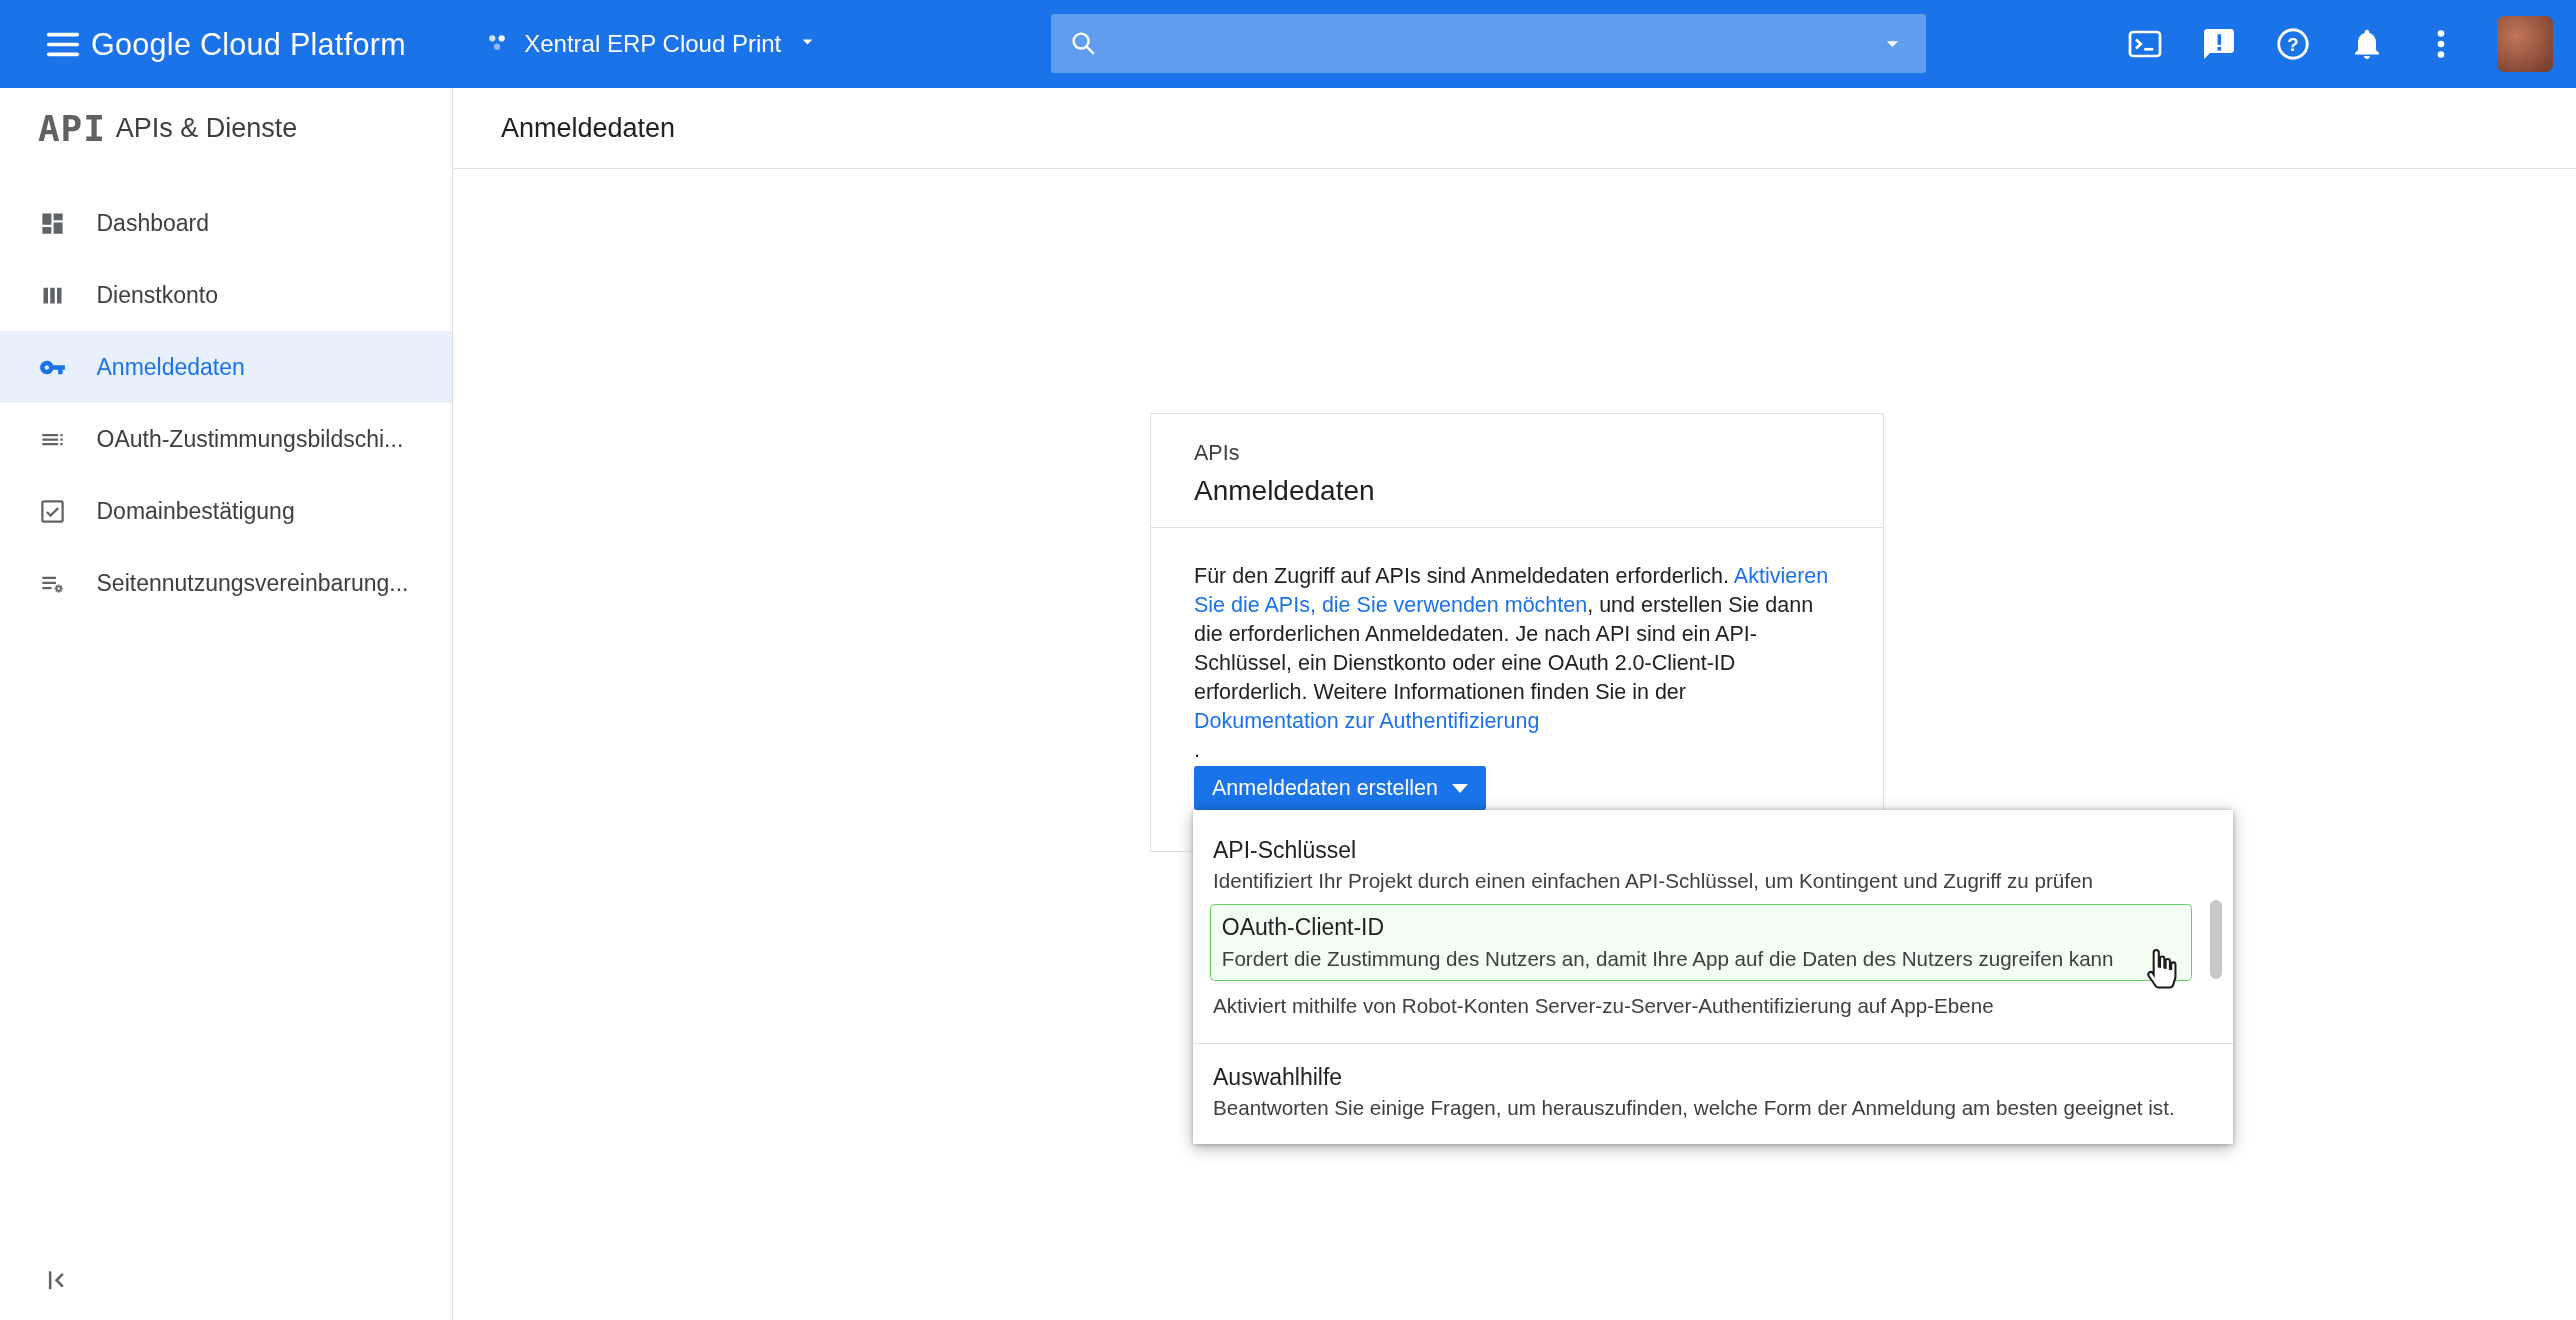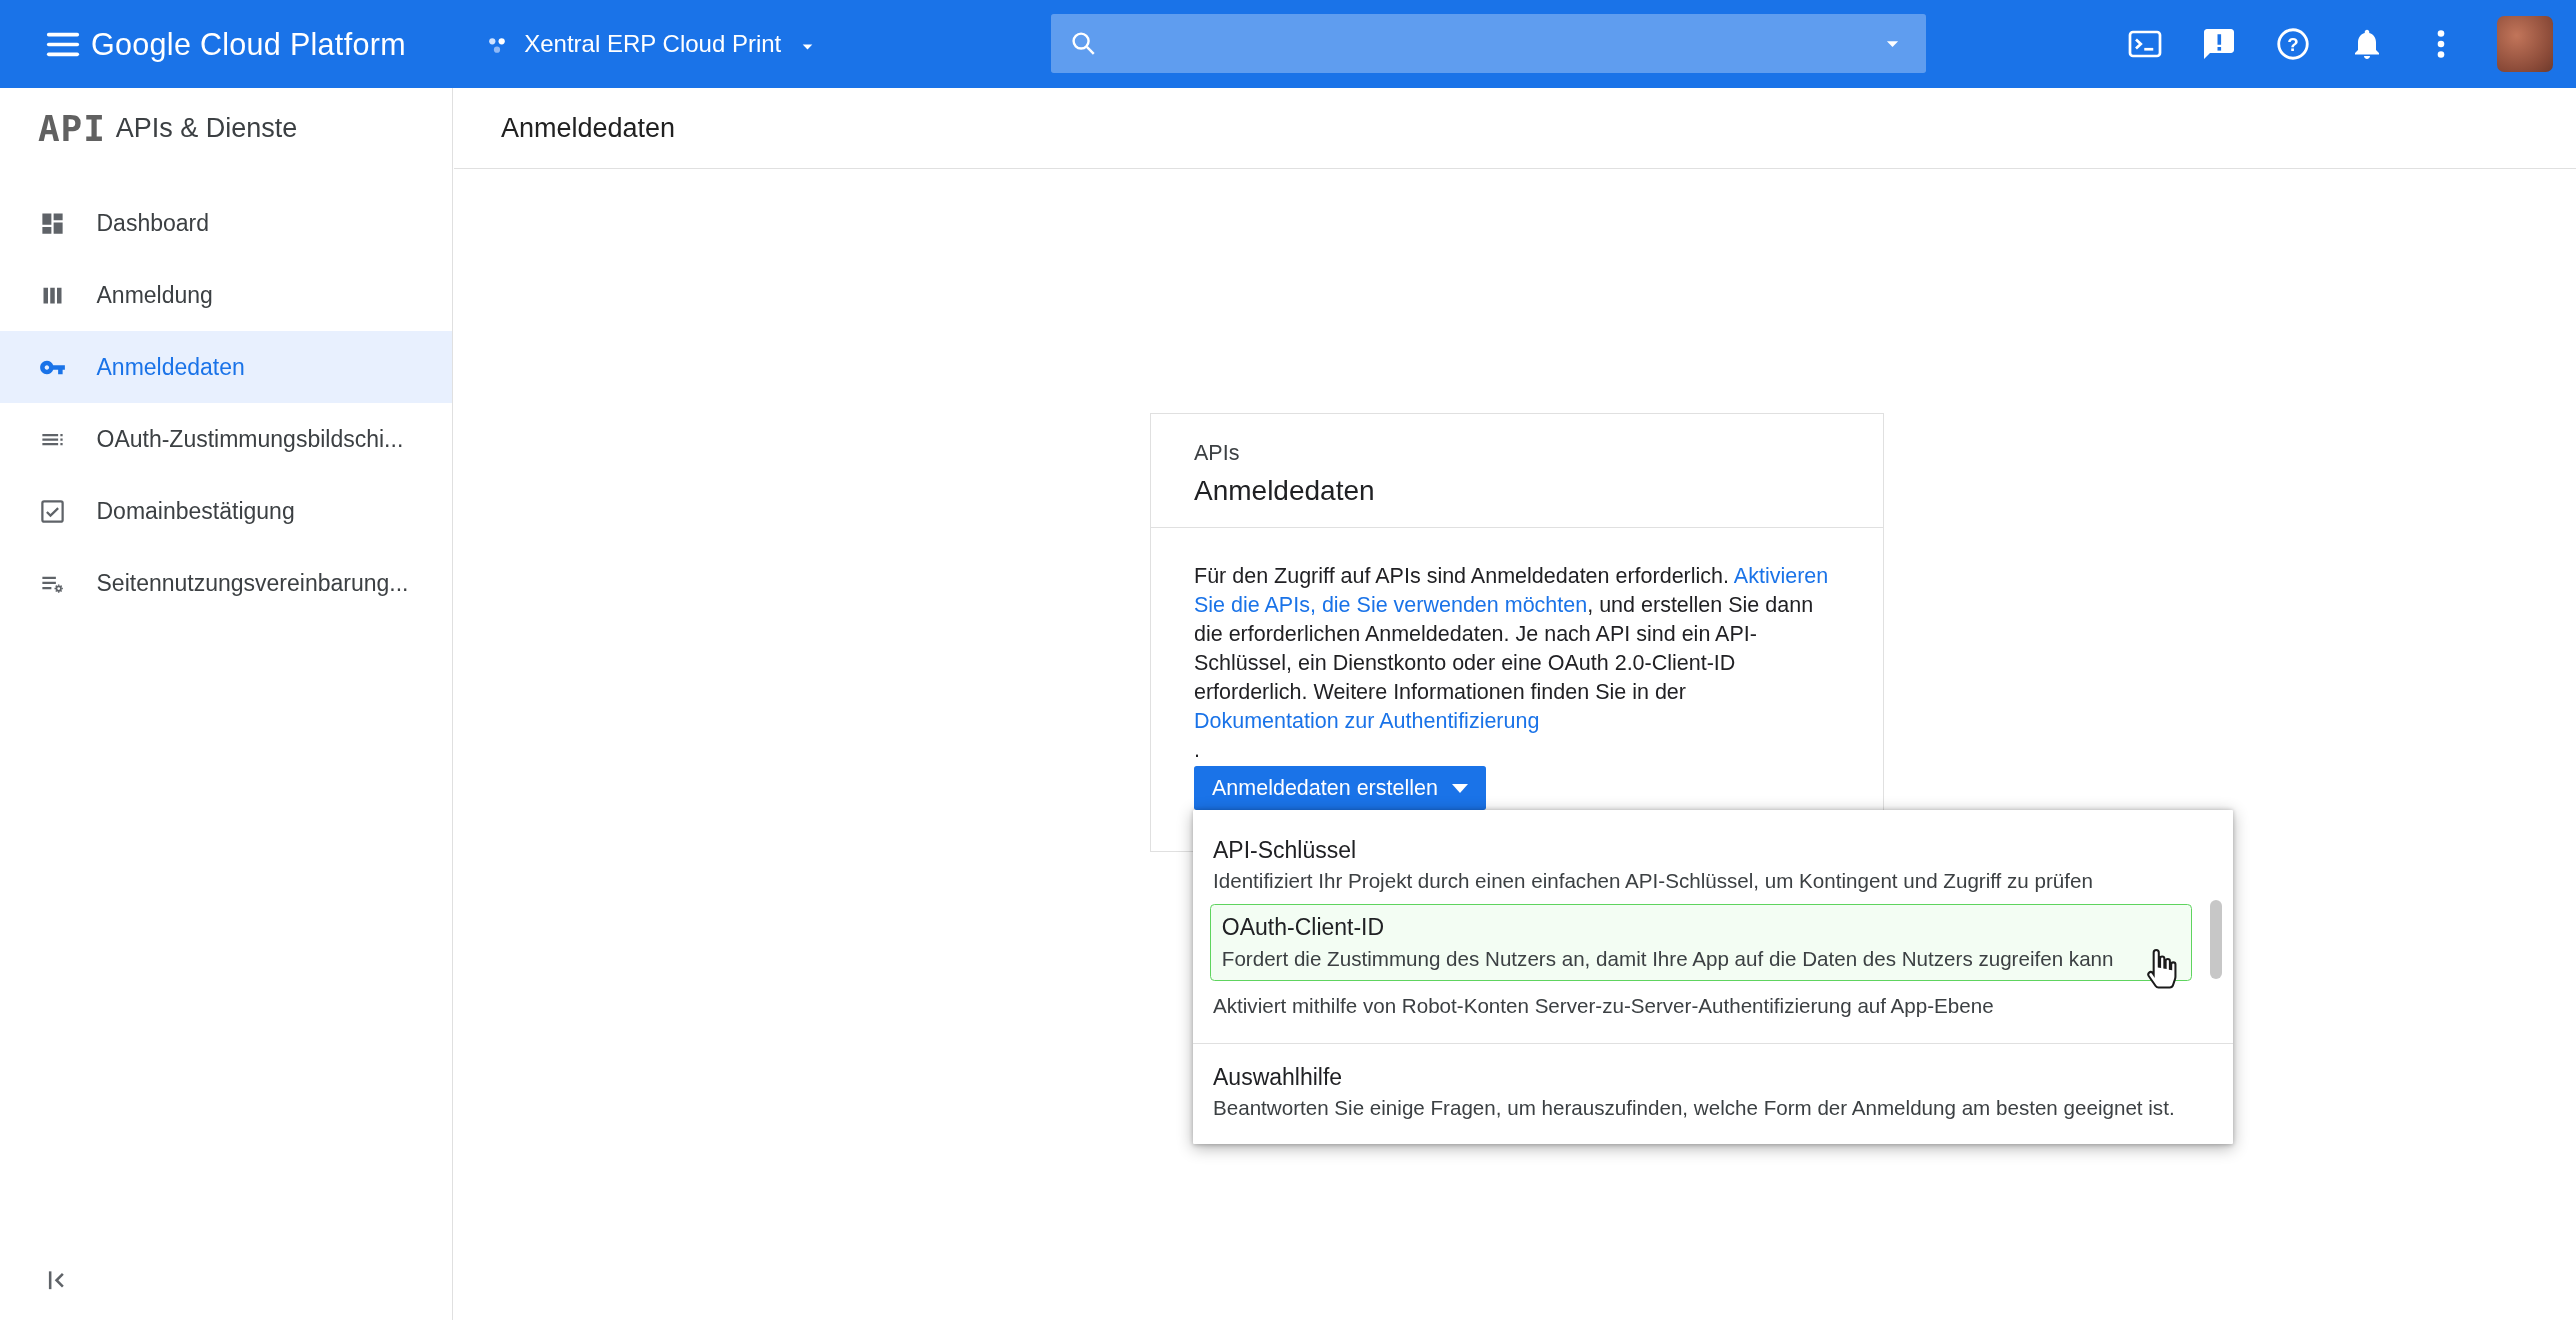--- a/index.html
+++ b/index.html
@@ -5,21 +5,21 @@
   * { margin:0; padding:0; box-sizing:border-box; }
   html,body { width:2576px; height:1320px; overflow:hidden; background:#fff;
               font-family:"Liberation Sans","DejaVu Sans",sans-serif; }
 
   
   .topbar { position:absolute; left:0; top:0; width:2576px; height:88px;
             background:#1a73e8; display:flex; align-items:center; z-index:20; }
   .hamburger { margin-left:34px; width:57px; height:57px; display:flex; align-items:center;
                justify-content:center; cursor:pointer; }
   .brand { color:#fff; font-size:30.5px; font-weight:400; letter-spacing:0.3px; margin-left:0; white-space:nowrap; }
-  .project-sel { display:flex; align-items:flex-end; gap:14.4px; margin-left:79px; cursor:pointer; }
+  .project-sel { display:flex; align-items:flex-start; gap:14.4px; margin-left:79px; cursor:pointer; }
   .project-sel .plabel { color:#fff; font-size:24px; white-space:nowrap; }
   .search { position:absolute; left:1051px; top:14.4px; width:875px; height:59px;
             background:rgba(255,255,255,.30); border-radius:2.7px; display:flex; align-items:center; }
   .search input { flex:1; background:transparent; border:none; outline:none; color:#fff;
                   font-size:23px; padding:0 9px; }
   .topbar-right { position:absolute; right:23px; top:0; height:88px; display:flex;
                   align-items:center; gap:38px; }
   .tb-icon { width:36px; height:36px; display:flex; align-items:center; justify-content:center; cursor:pointer; }
   .avatar { width:56px; height:56px; border-radius:7.2px; cursor:pointer;
             background:radial-gradient(circle at 35% 35%, #c2755a, #8a4a38 70%, #6e3a2c); }
@@ -161,21 +161,21 @@
     <div class="nav-item">
       <svg viewBox="0 0 24 24">
         <path d="M3 13h8V3H3v10zm0 8h8v-6H3v6zm10 0h8V11h-8v10zm0-18v6h8V3h-8z"></path>
         </svg>
       <span>Dashboard</span>
     </div>
     <div class="nav-item">
       <svg viewBox="0 0 24 24">
         <path d="M4 5h4v14H4zM10 5h4v14h-4zM16 5h4v14h-4z"></path>
         </svg>
-      <span>Anmeldung</span>
+      <span>Dienstkonto</span>
     </div>
     <div class="nav-item selected">
       <svg viewBox="0 0 24 24">
         <path d="M12.65 10C11.83 7.67 9.61 6 7 6c-3.31 0-6 2.69-6 6s2.69 6 6 6c2.61 0 4.83-1.67 5.65-4H17v4h4v-4h2v-4H12.65zM7 14c-1.1 0-2-.9-2-2s.9-2 2-2 2 .9 2 2-.9 2-2 2z"></path>
         </svg>
       <span>Anmeldedaten</span>
     </div>
     <div class="nav-item">
       <svg viewBox="0 0 24 24">
         <path d="M3 9h14V7H3v2zm0 4h14v-2H3v2zm0 4h14v-2H3v2zm16 0h2v-2h-2v2zm0-10v2h2V7h-2zm0 6h2v-2h-2v2z"></path>

